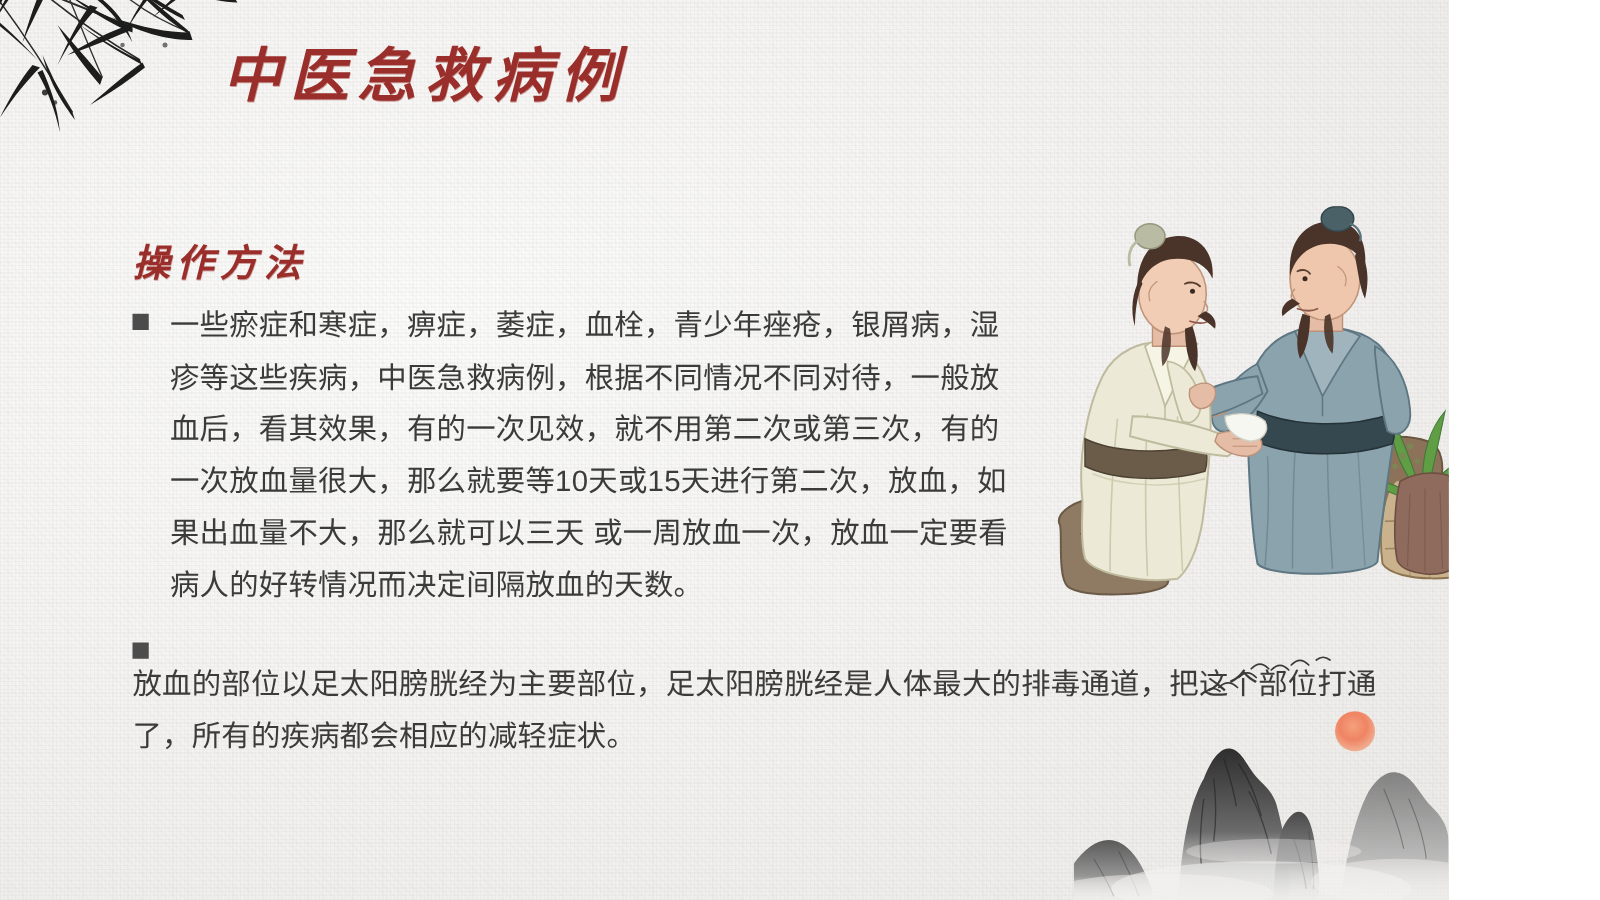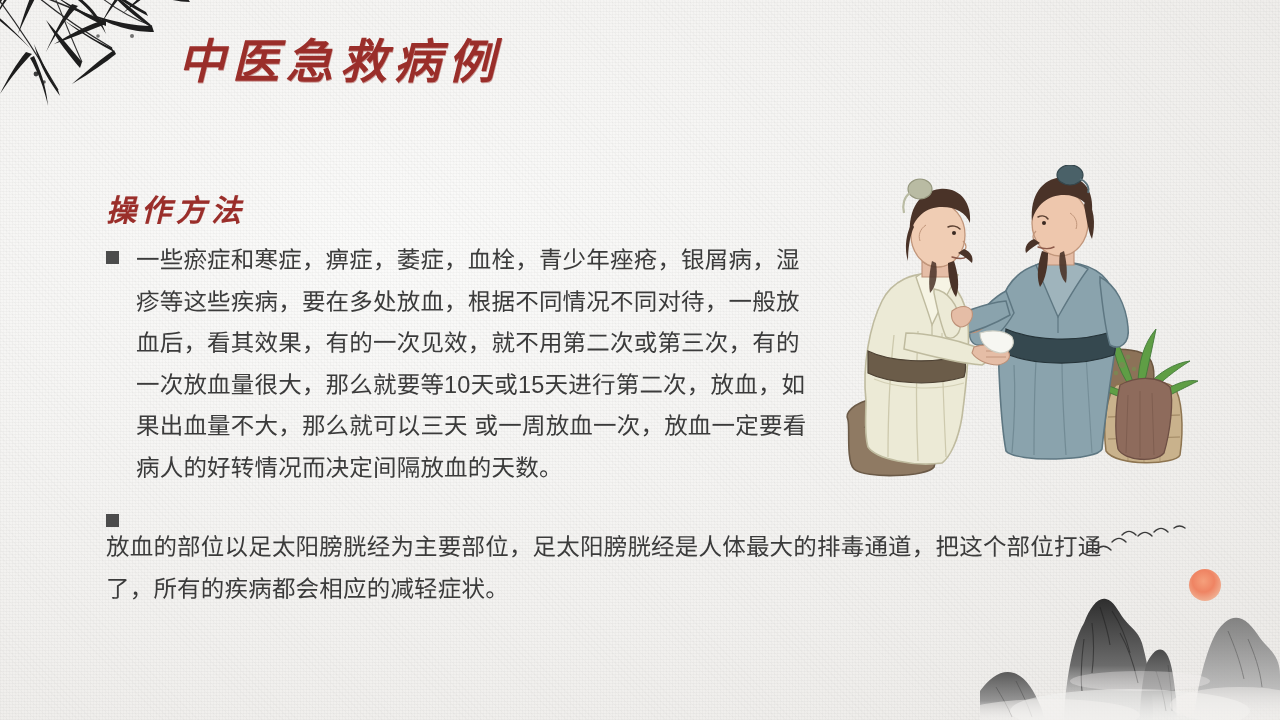--- a/index.html
+++ b/index.html
@@ -2,21 +2,21 @@
 <html lang="zh-CN"><head>
 <meta charset="utf-8">
 <style>
   html, body {
     margin: 0;
     padding: 0;
     background: #ffffff;
   }
   #slide {
     position: relative;
-    width: 1280px;
+    width: 1159px;
     height: 720px;
     overflow: hidden;
     font-family: "Liberation Sans", "DejaVu Sans", sans-serif;
     background-color: #f4f3f1;
     background-image:
       repeating-linear-gradient(0deg, rgba(0,0,0,0.022) 0px, rgba(0,0,0,0.022) 1px, rgba(255,255,255,0) 1px, rgba(255,255,255,0) 3px),
       repeating-linear-gradient(90deg, rgba(0,0,0,0.020) 0px, rgba(0,0,0,0.020) 1px, rgba(255,255,255,0) 1px, rgba(255,255,255,0) 3px),
       repeating-linear-gradient(45deg, rgba(0,0,0,0.012) 0px, rgba(0,0,0,0.012) 1px, rgba(255,255,255,0) 1px, rgba(255,255,255,0) 5px),
       radial-gradient(ellipse at 30% 35%, #fbfbfa 0%, #f3f2f0 55%, #eceae7 100%);
   }
@@ -147,21 +147,21 @@
     <div id="slide-title">中医急救病例</div>
   </div>
 
   <div id="section-heading">操作方法</div>
 
   <div id="body-content">
 
     <div class="bullet-row" id="bullet-1">
       <span class="bullet-marker"></span>
       <span class="bullet-text">一些瘀症和寒症，痹症，萎症，血栓，青少年痤疮，银屑病，湿
-疹等这些疾病，要在多处放血，根据不同情况不同对待，一般放
+疹等这些疾病，中医急救病例，根据不同情况不同对待，一般放
 血后，看其效果，有的一次见效，就不用第二次或第三次，有的
 一次放血量很大，那么就要等10天或15天进行第二次，放血，如
 果出血量不大，那么就可以三天 或一周放血一次，放血一定要看
 病人的好转情况而决定间隔放血的天数。</span>
     </div>
 
     <div class="bullet-row" id="bullet-2">
       <span class="bullet-marker"></span>
       <span class="bullet-text">放血的部位以足太阳膀胱经为主要部位，足太阳膀胱经是人体最大的排毒通道，把这个部位打通
 了，所有的疾病都会相应的减轻症状。</span>

